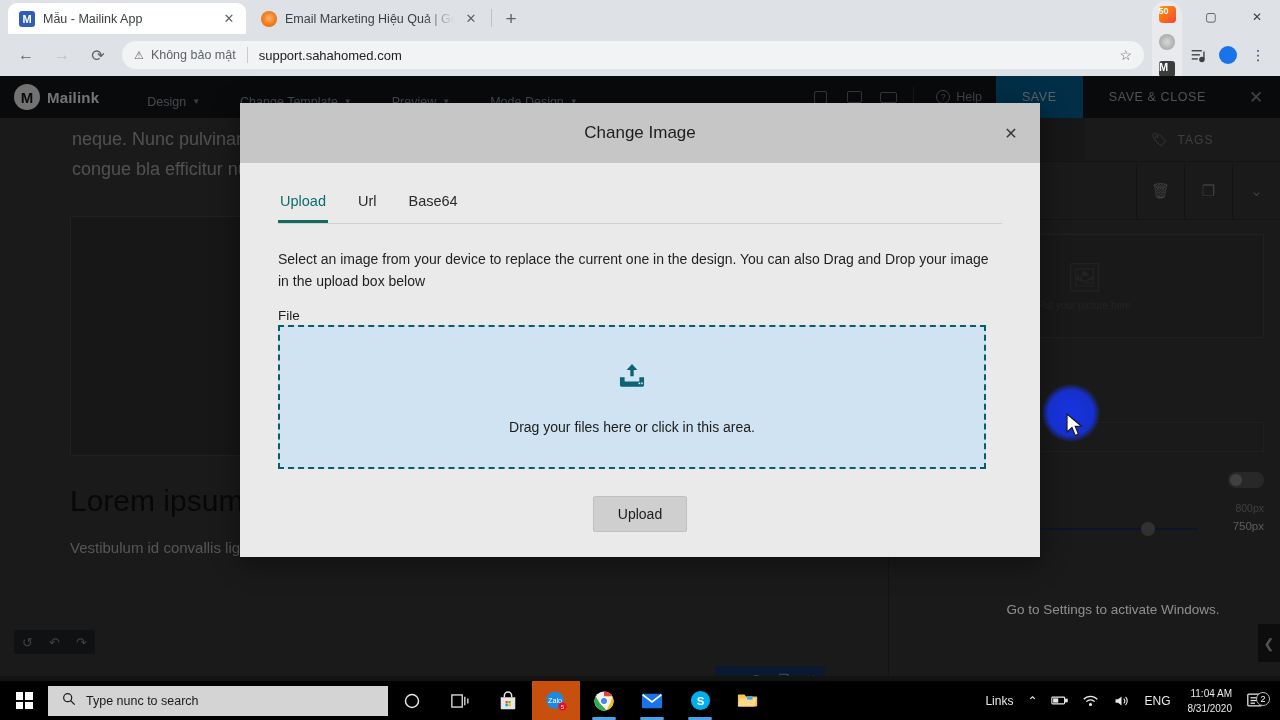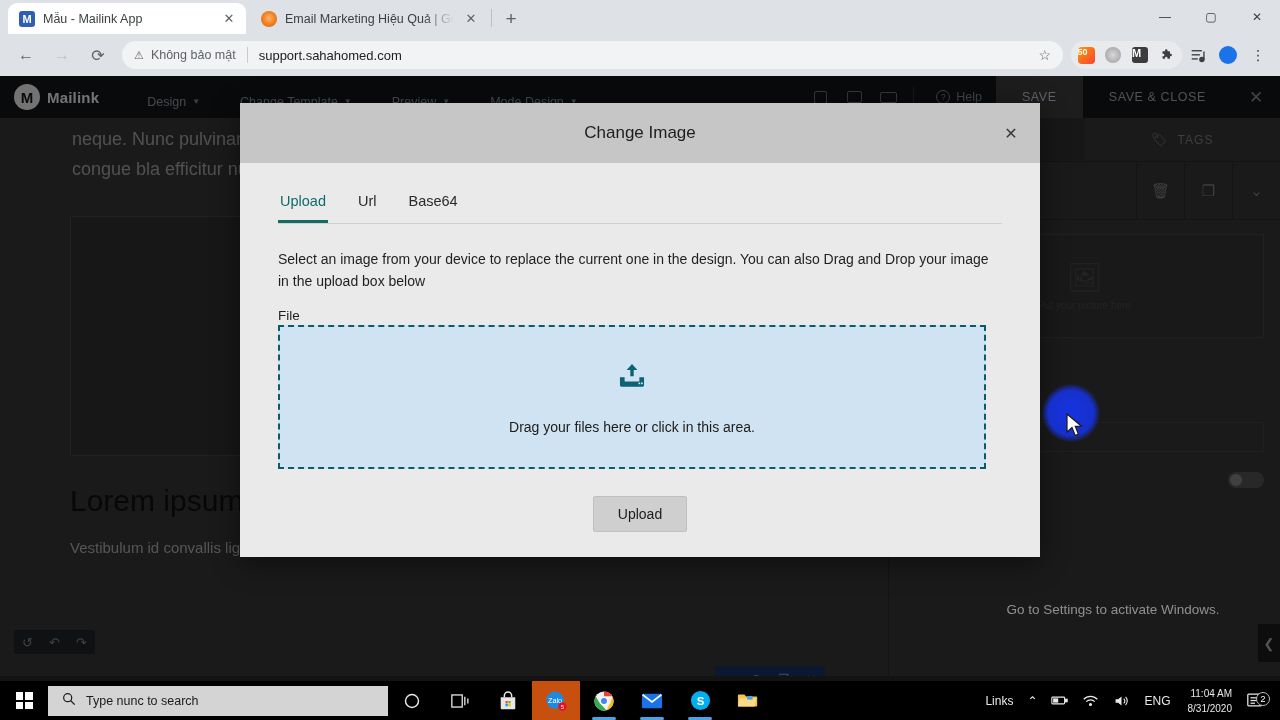--- a/index.html
+++ b/index.html
@@ -85,21 +85,21 @@
   .omni-warn-ico { font-size: 11px; color: #5f6368; }
   .omni-warn-txt { color: #5f6368; font-size: 12.5px; }
   .omni-sep { width: 1px; height: 16px; background: #c8ccd0; margin: 0 4px; }
   .omni-url { color: #202124; font-size: 13px; }
   .omni-url .dim { color: #5f6368; }
   .omni-star {
     margin-left: auto; color: #5f6368; font-size: 14px;
   }
   .ext-group {
     display: flex; align-items: flex-end; gap: 1px;
-    background: #e8eaed; border-radius: 14px; padding: 1px 2px;
+    background: #e8eaed; border-radius: 14px; padding: 1px 2px; flex-direction: column;
   }
   .ext {
     width: 26px; height: 26px; border-radius: 50%;
     display: flex; align-items: center; justify-content: center;
     font-size: 11px;
   }
   .ext-50 {
     background: linear-gradient(135deg,#ff9800,#f44336);
     color: #fff; font-weight: bold; font-size: 9px; border-radius: 4px;
     width: 17px; height: 17px;
@@ -160,21 +160,21 @@
   .d2 { width: 15px; height: 12px; }
   .d3 { width: 17px; height: 11px; }
   .vsep { width: 1px; height: 20px; background: #333940; margin: 0 8px; }
   .help-item { display: flex; align-items: center; gap: 6px; padding: 0 14px; color: #8e959e; }
   .help-circle {
     width: 14px; height: 14px; border-radius: 50%;
     border: 1.4px solid #8e959e; font-size: 9px;
     display: flex; align-items: center; justify-content: center;
   }
   .btn-save {
-    background: #404040; color: #cfd8e6; height: 42px; padding: 0 26px;
+    background: #0369a1; color: #cfd8e6; height: 42px; padding: 0 26px;
     display: flex; align-items: center; font-size: 12.5px; letter-spacing: .6px;
   }
   .btn-saveclose {
     color: #aeb4bd; height: 28px; padding: 0 26px;
     display: flex; align-items: center; font-size: 12.5px; letter-spacing: .6px;
   }
   .btn-xclose {
     width: 48px; height: 42px; display: flex; align-items: center;
     justify-content: center; color: #8e959e; font-size: 17px;
   }
@@ -592,20 +592,31 @@
         <div class="btn-changeimg">Change image</div>
         <div class="rp-field"></div>
 
         <div class="rp-row">
           <span class="rp-label">Auto width</span>
           <span class="toggle">
             <span class="knob"></span>
           </span>
         </div>
 
+        <div class="slider-wrap">
+          <div class="slider-ends">
+            <span>50px</span>
+            <span>800px</span>
+          </div>
+          <div class="slider-line">
+            <span class="slider-track"></span>
+            <span class="slider-knob"></span>
+            <span class="slider-val">750px</span>
+          </div>
+        </div>
       </div>
 
       <div class="collapse-tab">❮</div>
     </div>
 
   </div>
 
   <div class="dim"></div>
 
   <div class="watermark">

